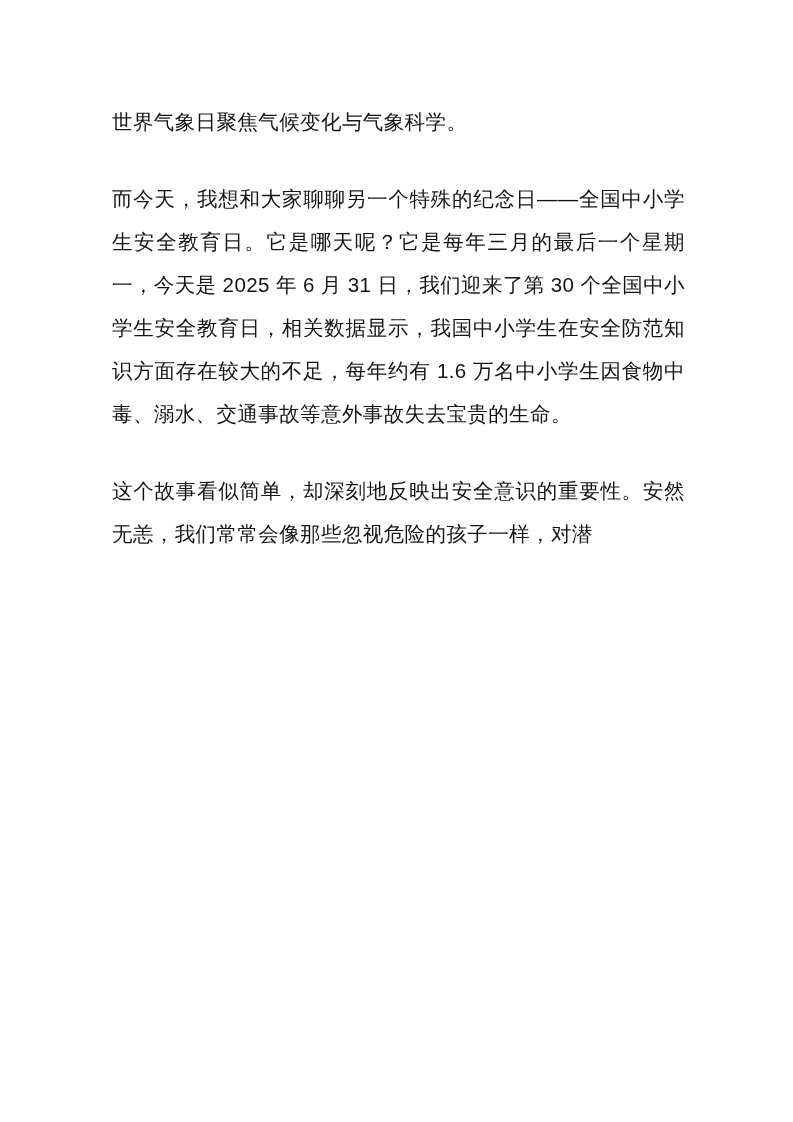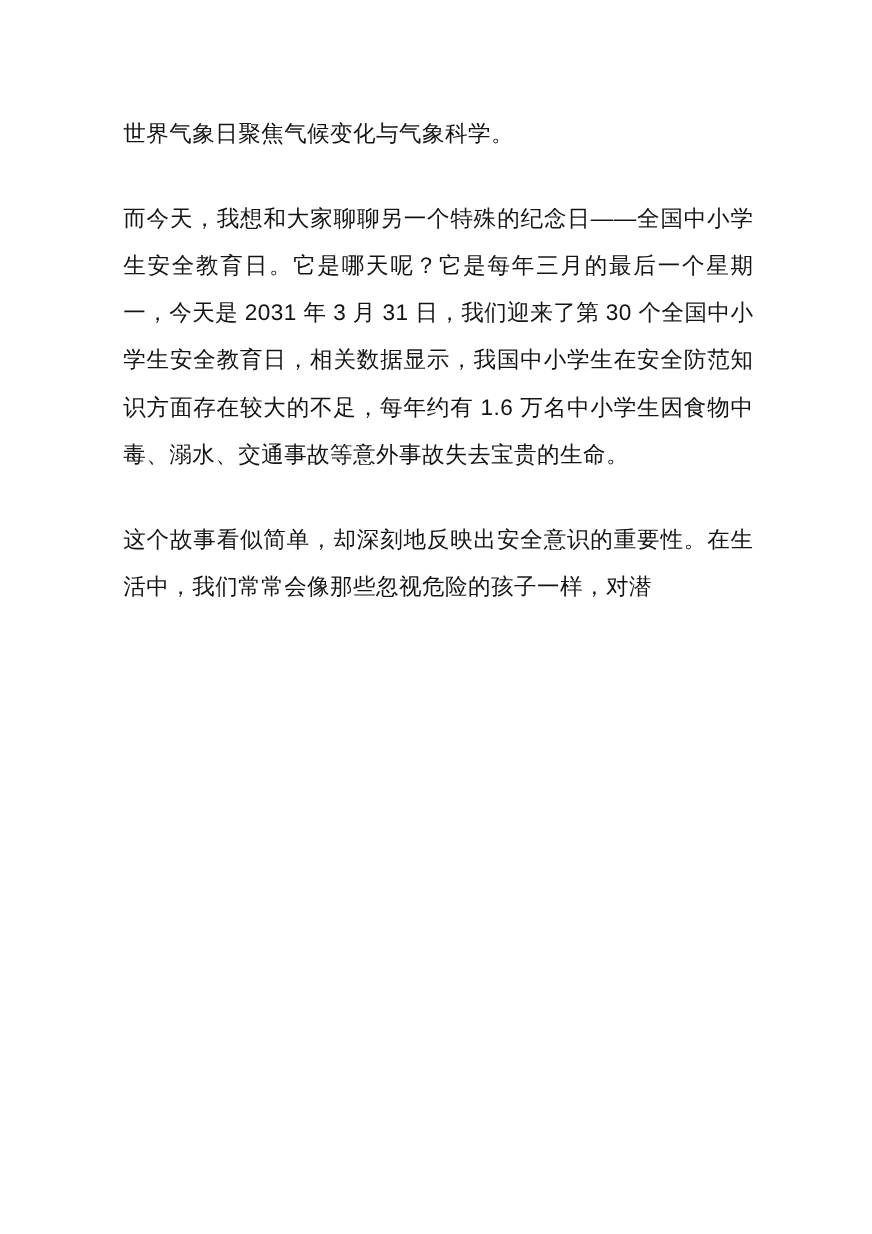--- a/index.html
+++ b/index.html
@@ -38,16 +38,16 @@
   p.para:last-child {
     margin-bottom: 0;
   }
 </style>
 </head>
 <body>
 
 <div class="page">
   <div class="doc-body">
     <p class="para">世界气象日聚焦气候变化与气象科学。</p>
-    <p class="para">而今天，我想和大家聊聊另一个特殊的纪念日——全国中小学生安全教育日。它是哪天呢？它是每年三月的最后一个星期一，今天是 2031 年 3 月 31 日，我们迎来了第 30 个全国中小学生安全教育日，相关数据显示，我国中小学生在安全防范知识方面存在较大的不足，每年约有 1.6 万名中小学生因食物中毒、溺水、交通事故等意外事故失去宝贵的生命。</p>
-    <p class="para">这个故事看似简单，却深刻地反映出安全意识的重要性。在生活中，我们常常会像那些忽视危险的孩子一样，对潜</p>
+    <p class="para">而今天，我想和大家聊聊另一个特殊的纪念日——全国中小学生安全教育日。它是哪天呢？它是每年三月的最后一个星期一，今天是 2025 年 6 月 31 日，我们迎来了第 30 个全国中小学生安全教育日，相关数据显示，我国中小学生在安全防范知识方面存在较大的不足，每年约有 1.6 万名中小学生因食物中毒、溺水、交通事故等意外事故失去宝贵的生命。</p>
+    <p class="para">这个故事看似简单，却深刻地反映出安全意识的重要性。安然无恙，我们常常会像那些忽视危险的孩子一样，对潜</p>
   </div>
 </div>
 
 </body></html>

